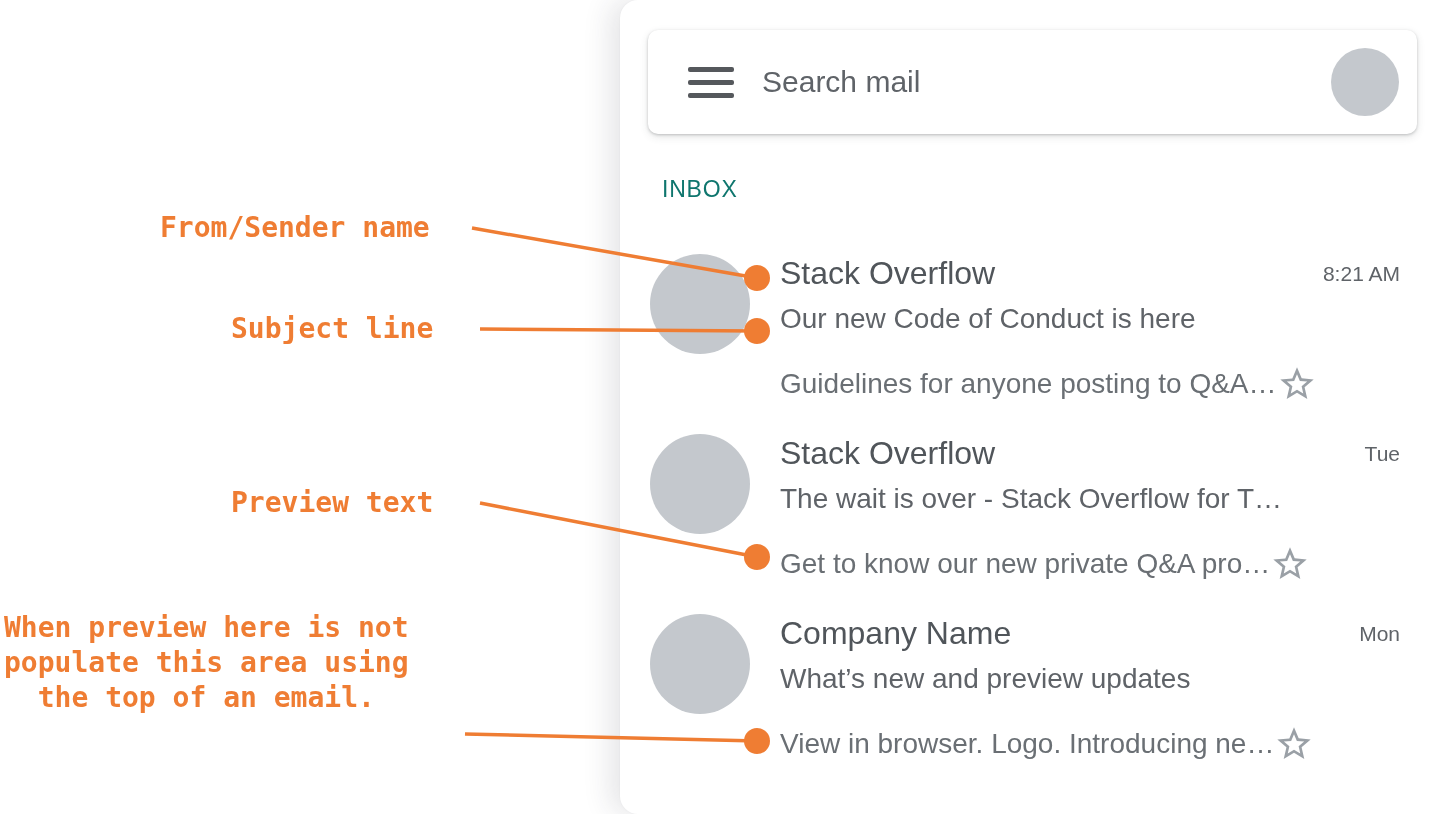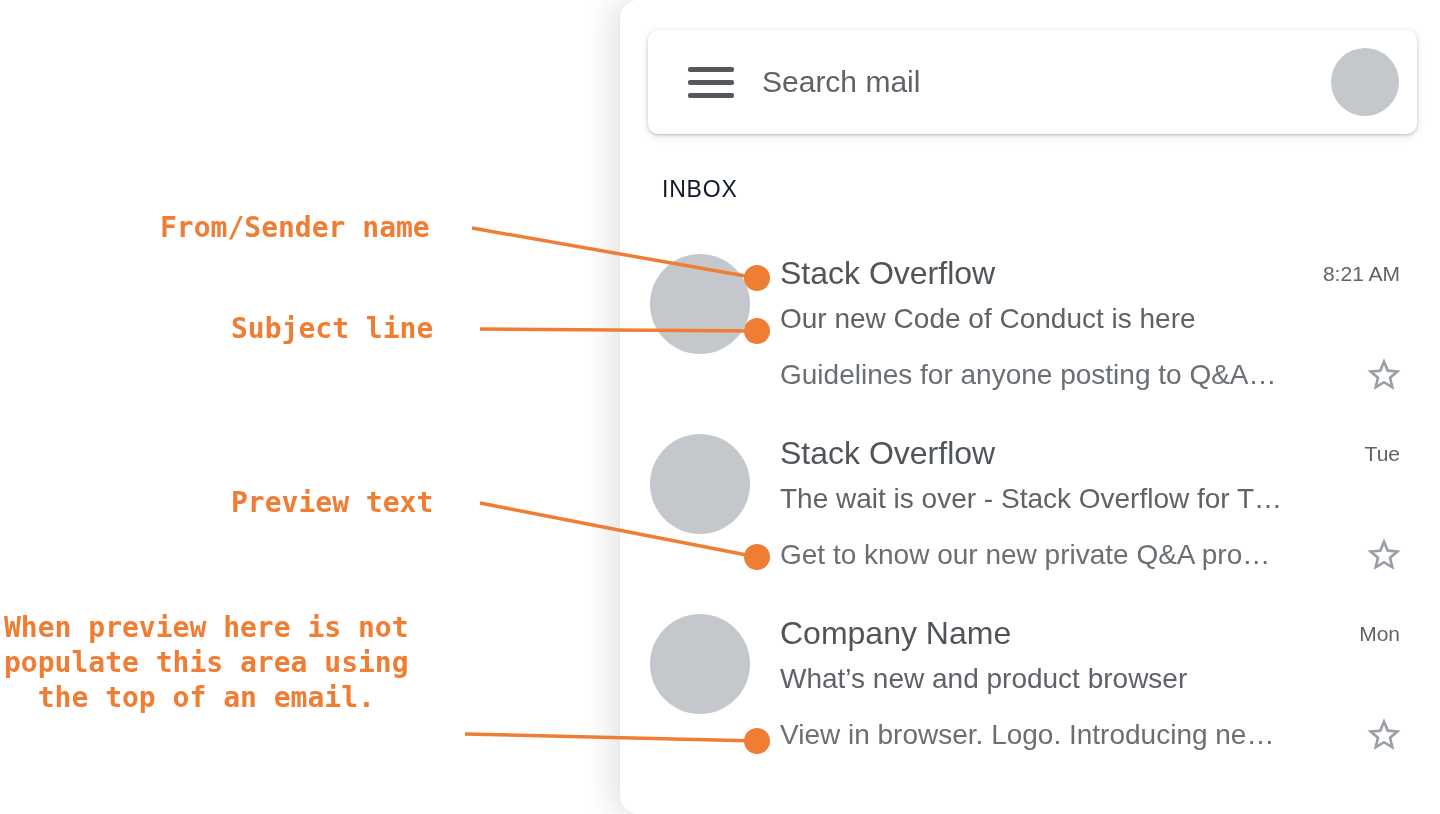--- a/index.html
+++ b/index.html
@@ -76,21 +76,21 @@
     margin-left:auto;
     width:68px;height:68px;border-radius:50%;
     background:var(--avatar-gray);
     cursor:pointer;
   }
 
   .inbox-label{
     margin:42px 0 0 42px;
     font-size:23px;
     letter-spacing:0.8px;
-    color:#0f172a;
+    color:#0f766e;
     height:28px;
   }
 
   .email-list{margin-top:50px;}
   .email-item{
     display:flex;align-items:flex-start;
     height:150px;margin-bottom:30px;
     cursor:pointer;
   }
   .avatar{
@@ -109,22 +109,22 @@
     font-size:21px;color:var(--text-gray);
     padding-top:8px;margin-right:40px;white-space:nowrap;
   }
   .subject{
     margin-top:10px;
     font-size:28px;line-height:34px;
     color:var(--text-gray);
     white-space:nowrap;overflow:hidden;
   }
   .row3{
-    margin-top:19px;
-    display:flex;justify-content:space-between;align-items:center;
+    margin-top:28px;
+    display:flex;justify-content:flex-start;align-items:center;
   }
   .preview{
     font-size:28px;line-height:34px;
     color:#6a6f74;
     white-space:nowrap;overflow:hidden;
   }
   .star{margin-right:36px;display:flex;cursor:pointer;}
 </style>
 </head>
 <body>
@@ -203,21 +203,21 @@
       </div>
     </div>
 
     <div class="email-item">
       <div class="avatar"></div>
       <div class="email-content">
         <div class="row1">
           <span class="sender">Company Name</span>
           <span class="time">Mon</span>
         </div>
-        <div class="subject">What’s new and product browser</div>
+        <div class="subject">What’s new and preview updates</div>
         <div class="row3">
           <span class="preview">View in browser. Logo. Introducing ne…</span>
           <span class="star">
             <svg viewBox="0 0 24 24" width="40" height="40" fill="#9aa0a6">
                 <path d="M22 9.24l-7.19-.62L12 2 9.19 8.63 2 9.24l5.46 4.73L5.82 21 12 17.27 18.18 21l-1.63-7.03L22 9.24zM12 15.4l-3.76 2.27 1-4.28-3.32-2.88 4.38-.38L12 6.1l1.71 4.04 4.38.38-3.32 2.88 1 4.28L12 15.4z"></path>
               </svg>
           </span>
         </div>
       </div>
     </div>

